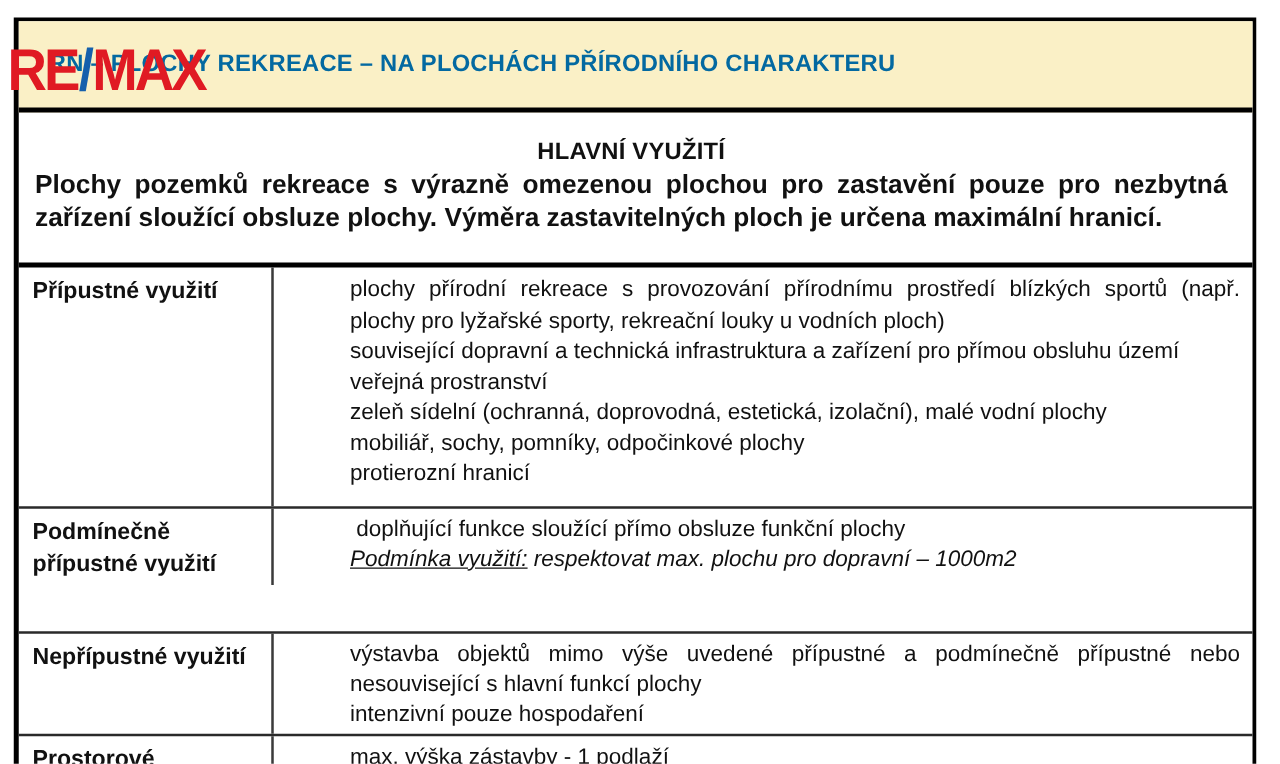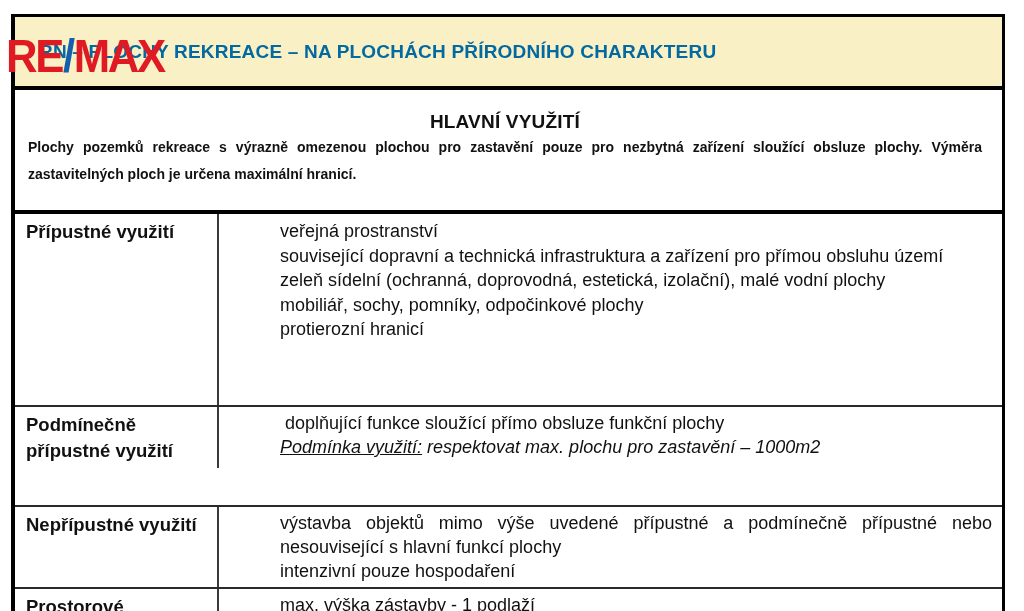--- a/index.html
+++ b/index.html
@@ -27,21 +27,21 @@
   
   .main-use{
     min-height:124px;box-sizing:border-box;
     border-bottom:4px solid #000;
     padding:21px 20px 14px 13px;
   }
   .main-use .heading{
     font-size:19px;font-weight:bold;margin:0 0 1px 0;letter-spacing:.2px;text-align:center;
   }
   .main-use .body{
-    font-size:14px;font-weight:bold;margin:0;line-height:27px;
+    font-size:21px;font-weight:bold;margin:0;line-height:27px;
     text-align:justify;
   }
   
   .trow{display:flex;box-sizing:border-box;gap:32px;}
   .trow + .trow{border-top:2px solid #2a2a2a;}
   .label-col{
     flex:0 0 204px;box-sizing:border-box;
     border-right:2px solid #3a3a3a;
     padding:5px 8px 4px 11px;
     font-weight:bold;font-size:18.5px;line-height:26px;
@@ -85,33 +85,34 @@
   </div>
 
   <div class="main-use">
     <p class="heading">HLAVNÍ VYUŽITÍ</p>
     <p class="body">Plochy pozemků rekreace s výrazně omezenou plochou pro zastavění pouze pro nezbytná zařízení sloužící obsluze plochy. Výměra zastavitelných ploch je určena maximální hranicí.</p>
   </div>
 
   <div class="trow row-pripustne">
     <div class="label-col">Přípustné využití</div>
     <div class="content-col">
+      <p>plochy přírodní rekreace s provozování přírodnímu prostředí blízkých sportů (např. plochy pro lyžařské sporty, rekreační louky u vodních ploch)</p>
+      <p>související dopravní a technická infrastruktura a zařízení pro přímou obsluhu území</p>
       <p>veřejná prostranství</p>
-      <p>související dopravní a technická infrastruktura a zařízení pro přímou obsluhu území</p>
       <p>zeleň sídelní (ochranná, doprovodná, estetická, izolační), malé vodní plochy</p>
       <p>mobiliář, sochy, pomníky, odpočinkové plochy</p>
       <p>protierozní hranicí</p>
     </div>
   </div>
 
   <div class="trow row-podminecne">
     <div class="label-col">Podmínečně přípustné využití</div>
     <div class="content-col">
       <p> doplňující funkce sloužící přímo obsluze funkční plochy</p>
-      <p class="italic"><span class="underlined">Podmínka využití:</span><span> respektovat max. plochu pro zastavění – 1000m2</span></p>
+      <p class="italic"><span class="underlined">Podmínka využití:</span><span> respektovat max. plochu pro dopravní – 1000m2</span></p>
     </div>
   </div>
 
   <div class="trow row-nepripustne">
     <div class="label-col">Nepřípustné využití</div>
     <div class="content-col">
       <p>výstavba objektů mimo výše uvedené přípustné a podmínečně přípustné nebo nesouvisející s hlavní funkcí plochy</p>
       <p>intenzivní pouze hospodaření</p>
     </div>
   </div>

